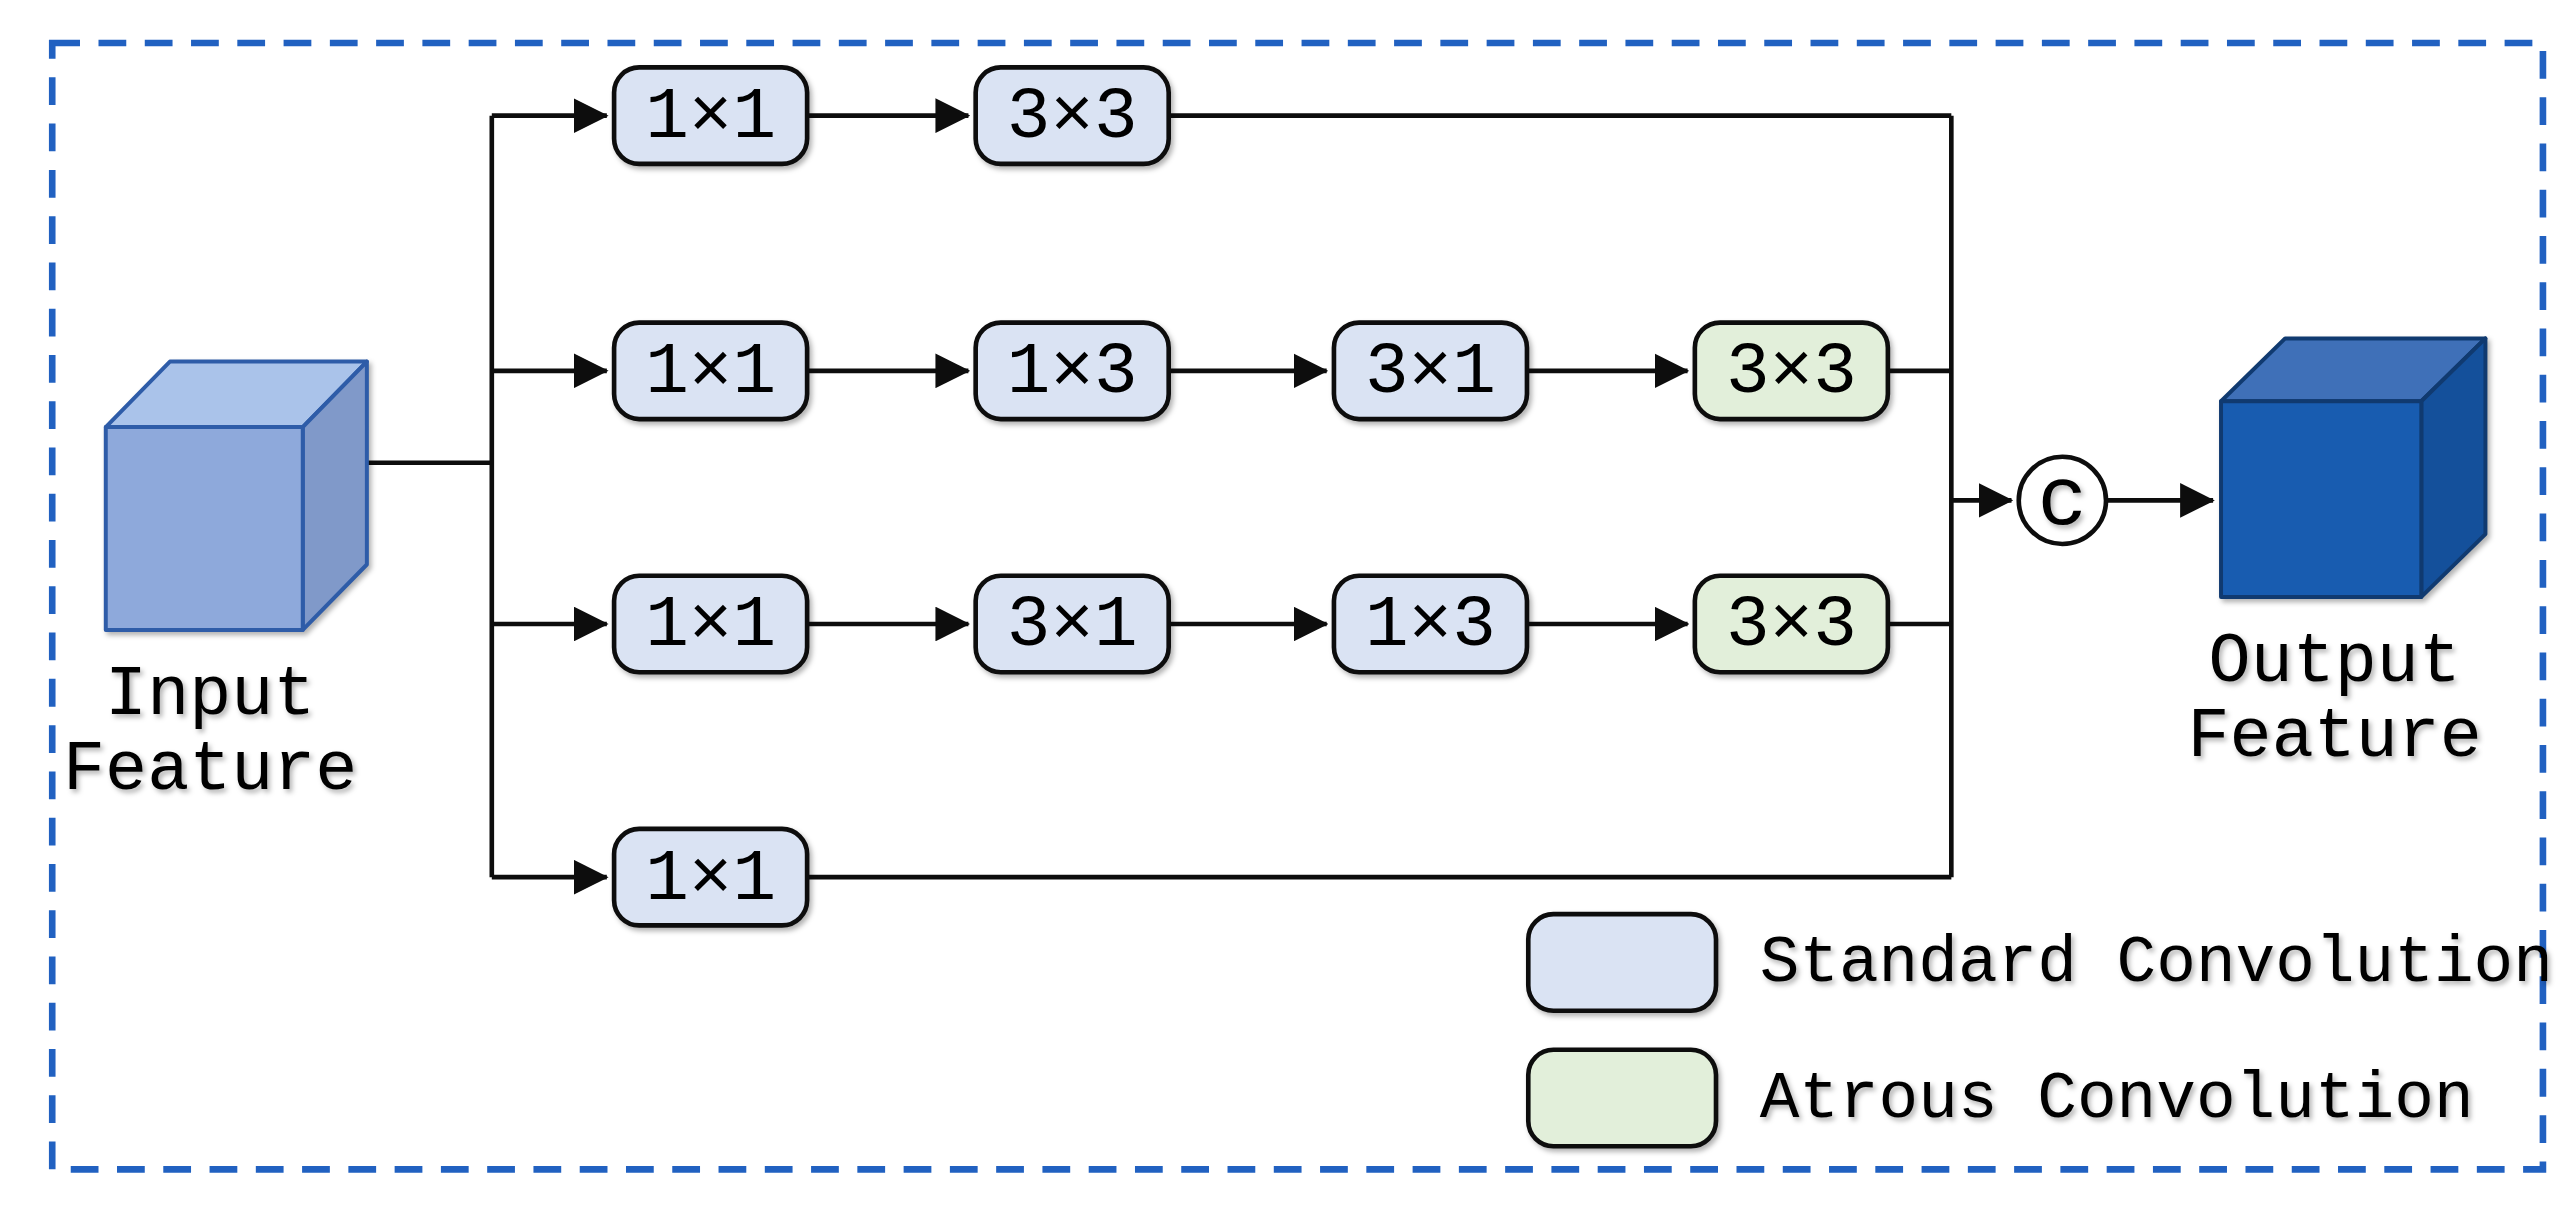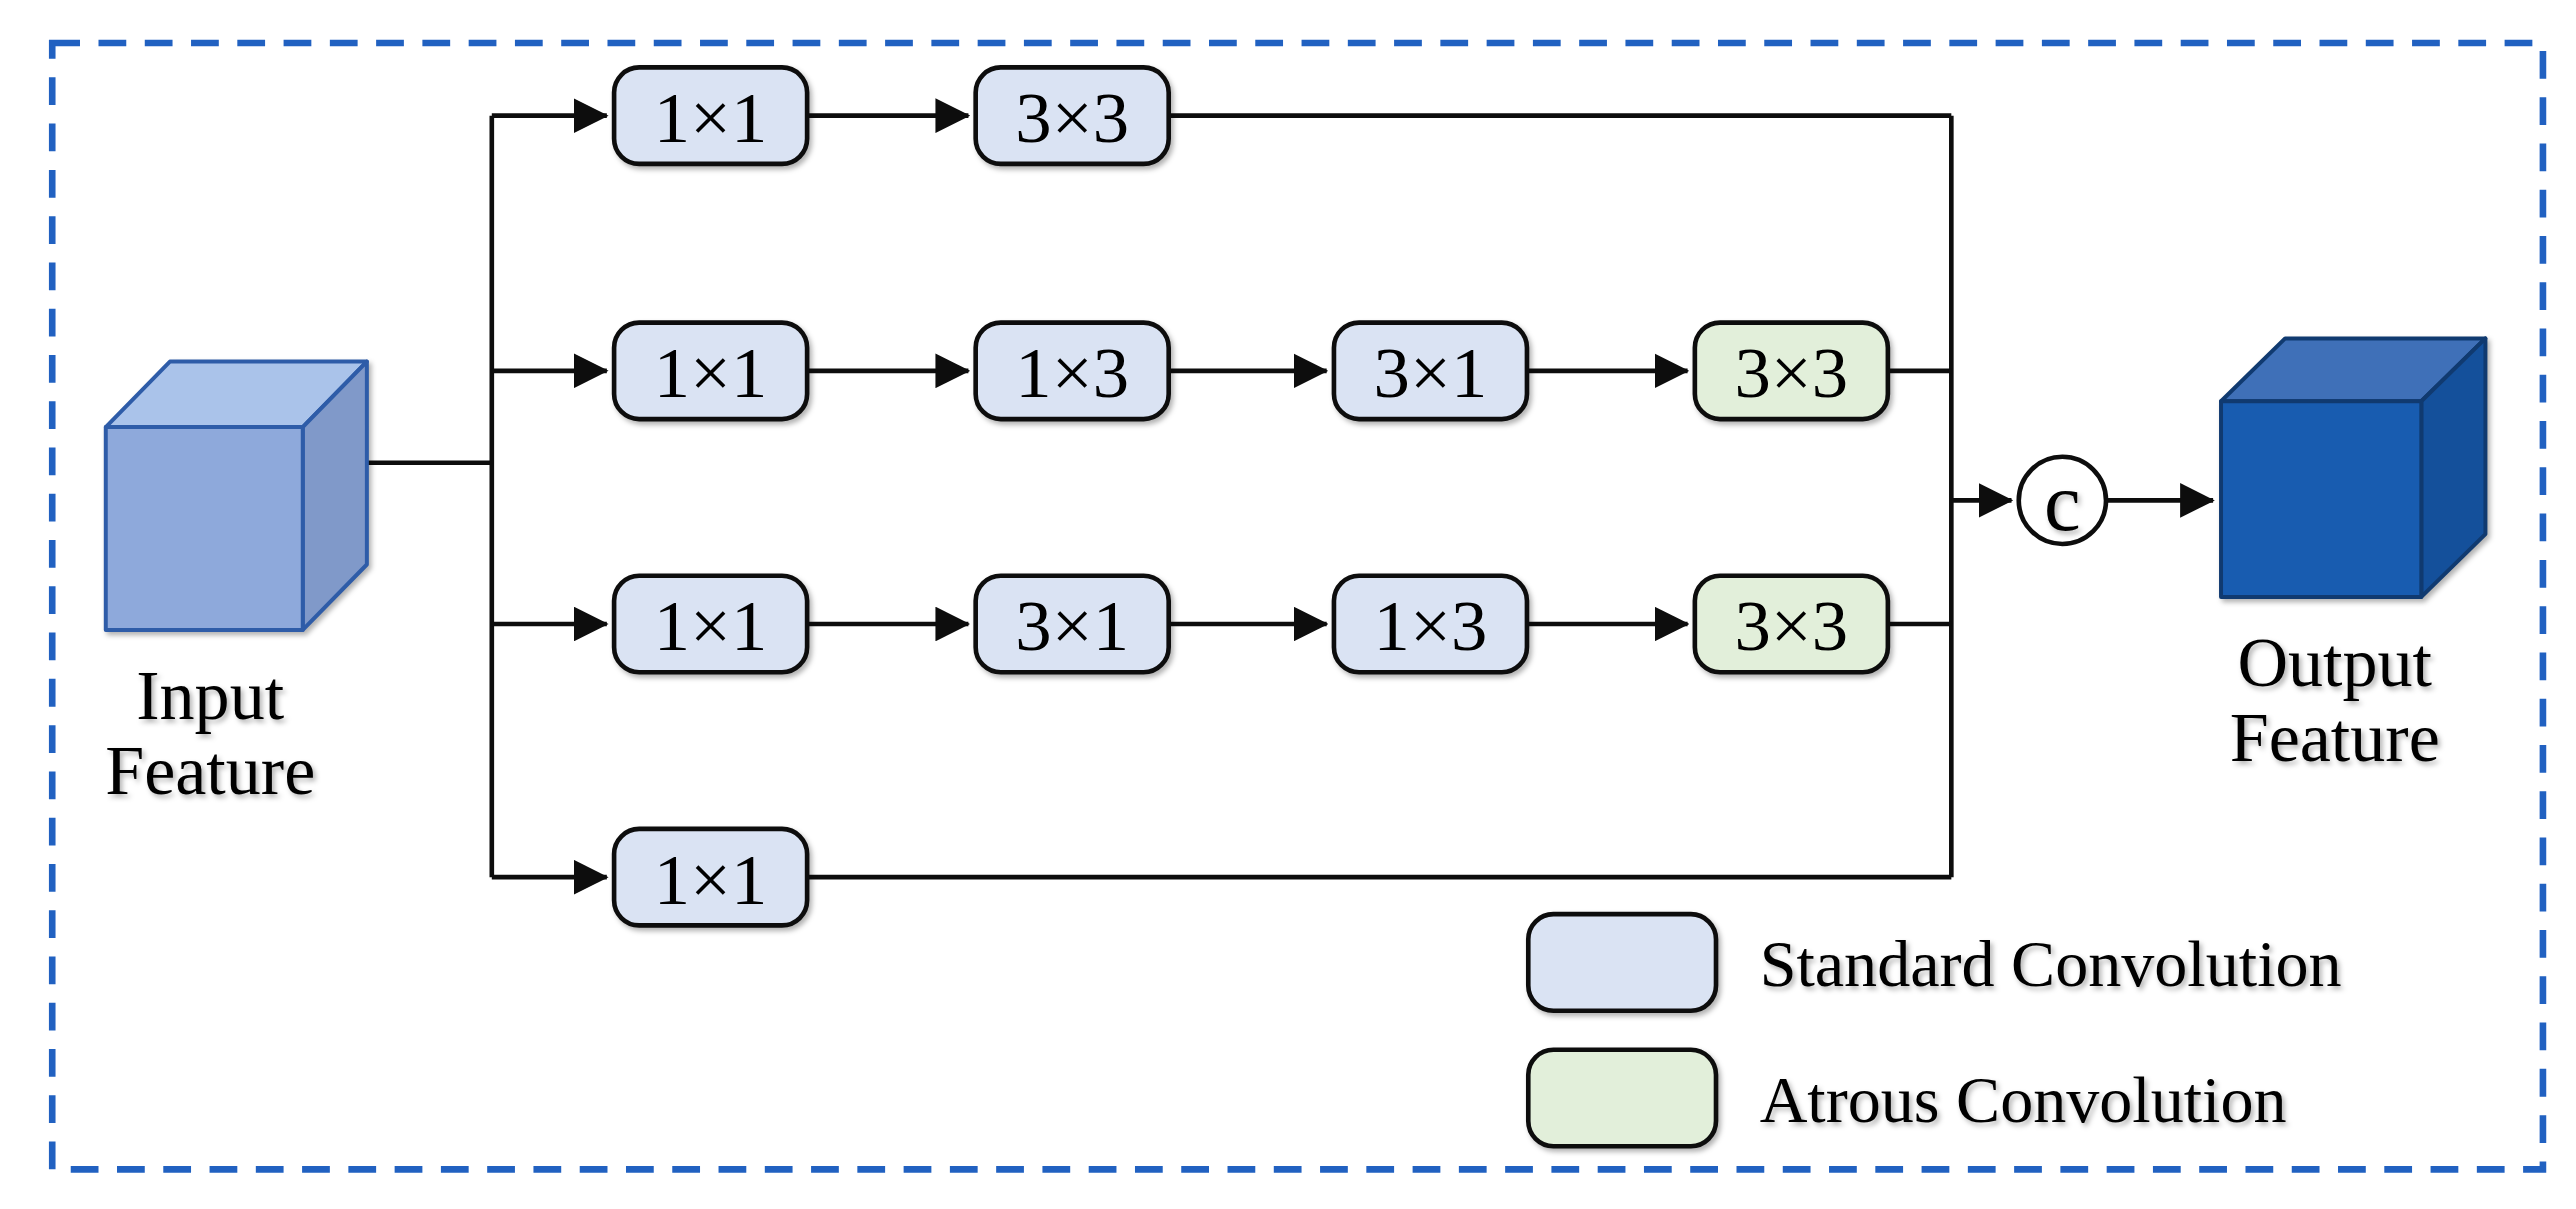--- a/index.html
+++ b/index.html
@@ -1,20 +1,20 @@
 <!DOCTYPE html>
 <html style="font-size:10.6px"><head>
 <meta charset="utf-8">
 <style>
   html,body { margin:0; padding:0; background:#ffffff; }
   .canvas {
     position:relative;
     width:2382px; height:1209px;
     background:#ffffff;
-    font-family:Liberation Serif, serif;
+    font-family:Liberation Mono, monospace;
   }
   svg { display:block; }
   .wire { stroke:#0d0d0d; stroke-width:7; fill:none; }
   .frame { fill:none; stroke-width:10; stroke-dasharray:42 28; }
   #arrowhead path { fill:#0d0d0d; }
   .node rect, .swatch { stroke:#0d0d0d; stroke-width:7; }
   .node, .swatch, .cube, .txt { filter:drop-shadow(4px 5px 4px rgba(0,0,0,0.30)); }
   text { fill:#000000; }
   .node text { font-size:110px; text-anchor:middle; dominant-baseline:central; }
   .cube-label { font-size:106px; text-anchor:middle; dominant-baseline:central; }

